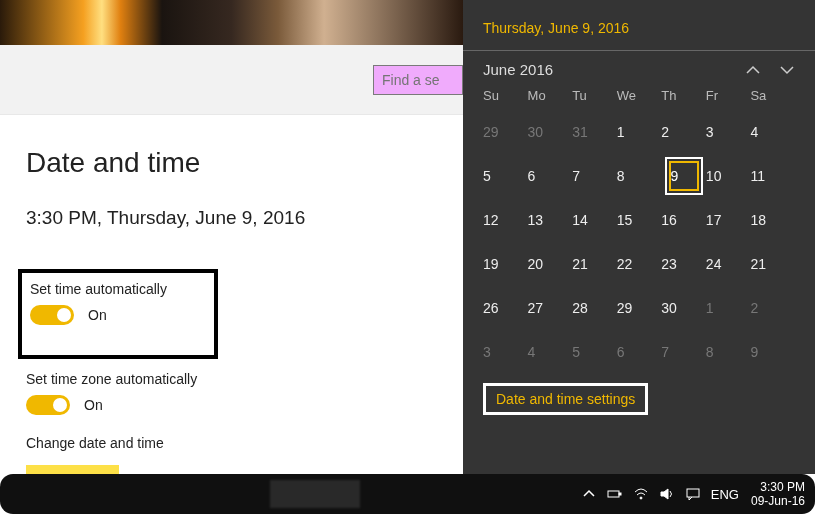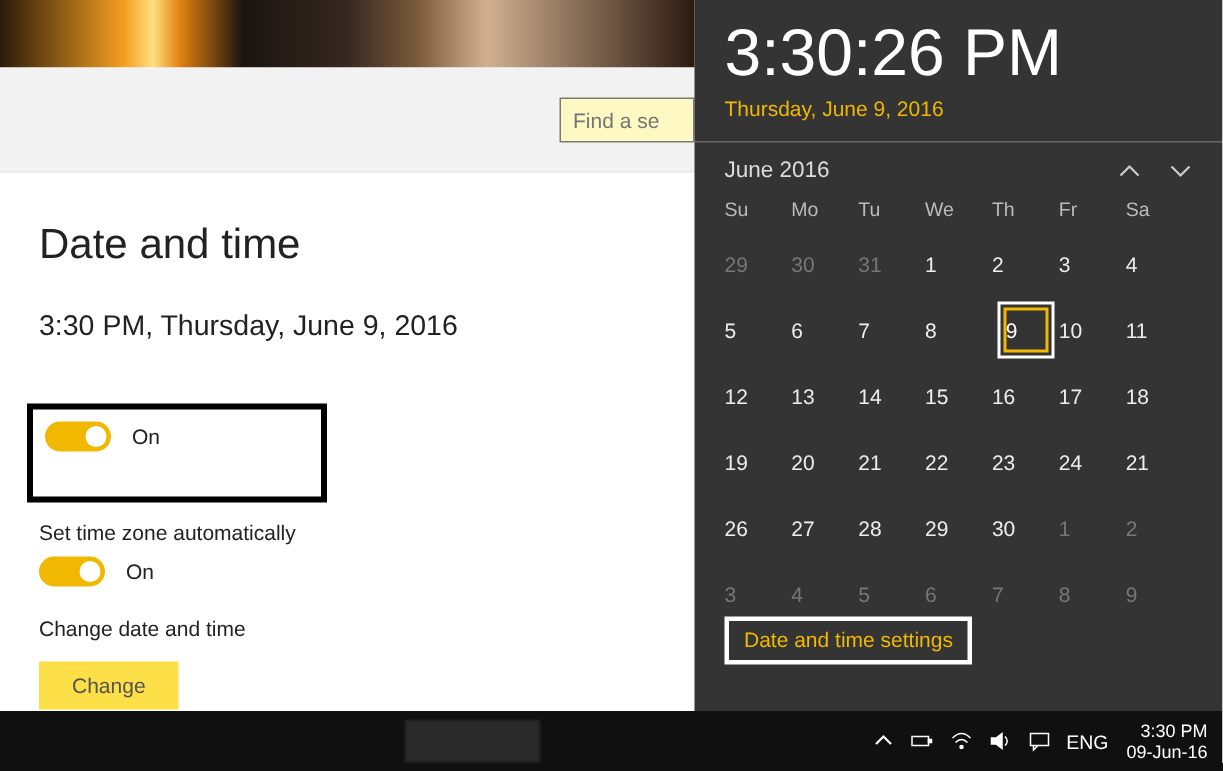--- a/index.html
+++ b/index.html
@@ -1,20 +1,20 @@
 <!DOCTYPE html>
 <html><head>
 <meta charset="utf-8">
 <style>
 * { margin: 0; padding: 0; box-sizing: border-box; font-family: "Segoe UI", Arial, sans-serif; }
 body { width: 815px; height: 514px; overflow: hidden; background: #fff; position: relative; }
 
 .banner { width: 463px; height: 45px; background: linear-gradient(90deg,#2a1a0a 0%,#f5a020 18%,#ffdf80 22%,#e08010 26%,#1a1410 35%,#362820 50%,#7a5a3a 60%,#d0b090 70%,#2a1a10 100%); }
 .search-bar { width: 463px; height: 70px; background: #f2f2f2; display:flex; align-items:center; justify-content:flex-end; padding-right:0; border-bottom:1px solid #e8e8e8; }
-.search-input { height: 30px; width: 90px; border:1px solid #7a7a7a; background:#fef9c3; font-size:14px; padding:4px 8px; color:#666; }
+.search-input { height: 30px; width: 90px; border:1px solid #7a7a7a; background:#f0abfc; font-size:14px; padding:4px 8px; color:#666; }
 
 .settings { padding: 32px 0 0 26px; width: 463px; }
 .settings h1 { font-size: 28px; font-weight: 400; color:#222; margin-bottom: 28px; }
 .datetime-now { font-size: 19px; color:#222; margin-bottom: 40px; }
 
 .group { margin-bottom: 20px; }
 .group-label { font-size: 14px; color:#222; margin-bottom: 8px; display:block; }
 .toggle-row { display:flex; align-items:center; gap:14px; }
 .toggle { width: 44px; height: 20px; border-radius: 10px; background:#f0b800; position:relative; cursor:pointer; }
 .toggle::after { content:""; position:absolute; right:3px; top:3px; width:14px; height:14px; background:#fff; border-radius:50%; }
@@ -36,25 +36,25 @@
 .month-nav { display:flex; gap:18px; }
 .chev { width:16px; height:16px; cursor:pointer; color:#ccc; }
 .chev svg { width:16px; height:16px; }
 
 .cal { display:grid; grid-template-columns: repeat(7, 1fr); text-align:left; row-gap: 14px; column-gap: 0; font-size:14px; }
 .cal .dow { color:#bbb; font-size:13px; }
 .cal .d { color:#eee; height:30px; line-height:30px; cursor:pointer; }
 .cal .muted { color:#777; }
 .cal .today { border:2px solid #f0b800; outline:2px solid #fff; outline-offset:2px; background:transparent; color:#fff; width:30px; margin:0 auto; line-height:26px; height:30px; }
 
-.dtlink-wrap { border:3px solid #fff; display:inline-block; padding:4px 10px; }
+.dtlink-wrap { border:3px solid #fff; display:inline-block; padding:4px 10px; margin-top:16px; }
 .dtlink { color:#f0b800; font-size:14px; cursor:pointer; }
 
 
-.taskbar { position:absolute; left:0; bottom:0; width:815px; height:40px; background:#101010; color:#fff; display:flex; align-items:center; justify-content:flex-end; padding:0 10px; gap:12px; }
+.taskbar { position:absolute; left:0; bottom:0; width:815px; height:40px; background:#101010; color:#fff; display:flex; align-items:center; justify-content:flex-end; padding:0 10px; gap:12px;border-radius:13px; }
 .tray-icons { display:flex; align-items:center; gap:10px; color:#fff; font-size:14px; }
 .tray-icons .ico { width:16px; height:16px; display:flex; align-items:center; justify-content:center; }
 .tray-icons svg { width:16px; height:16px; stroke:#fff; fill:none; }
 .lang { font-size:13px; }
 .clock { text-align:right; font-size:12px; line-height:1.2; }
 .blurred-task { position:absolute; left:270px; bottom:6px; width:90px; height:28px; background:rgba(80,80,80,0.4); filter:blur(1px); }
 </style>
 </head>
 <body>
 
@@ -63,20 +63,21 @@
 <div class="search-bar">
   <input class="search-input" placeholder="Find a se" style="">
 </div>
 
 <div class="settings">
   <h1>Date and time</h1>
   <div class="datetime-now">3:30 PM, Thursday, June 9, 2016</div>
 
   <div class="highlight-box">
     <div class="group">
+      <span class="group-label">Set time automatically</span>
       <div class="toggle-row">
         <div class="toggle"></div>
         <span class="toggle-state">On</span>
       </div>
     </div>
   </div>
 
   <div class="group">
     <span class="group-label">Set time zone automatically</span>
     <div class="toggle-row">
@@ -85,21 +86,20 @@
     </div>
   </div>
 
   <div class="group">
     <span class="group-label">Change date and time</span>
     <button class="change-btn">Change</button>
   </div>
 </div>
 
 <div class="flyout">
-  <div class="big-time">3:30:26 PM</div>
   <div class="big-date">Thursday, June 9, 2016</div>
   <hr>
   <div class="month-row">
     <span>June 2016</span>
     <div class="month-nav">
       <span class="chev">
         <svg viewBox="0 0 16 16">
             <polyline points="2,11 8,5 14,11" fill="none" stroke="#ccc" stroke-width="1.5"></polyline>
           </svg>
       </span>

